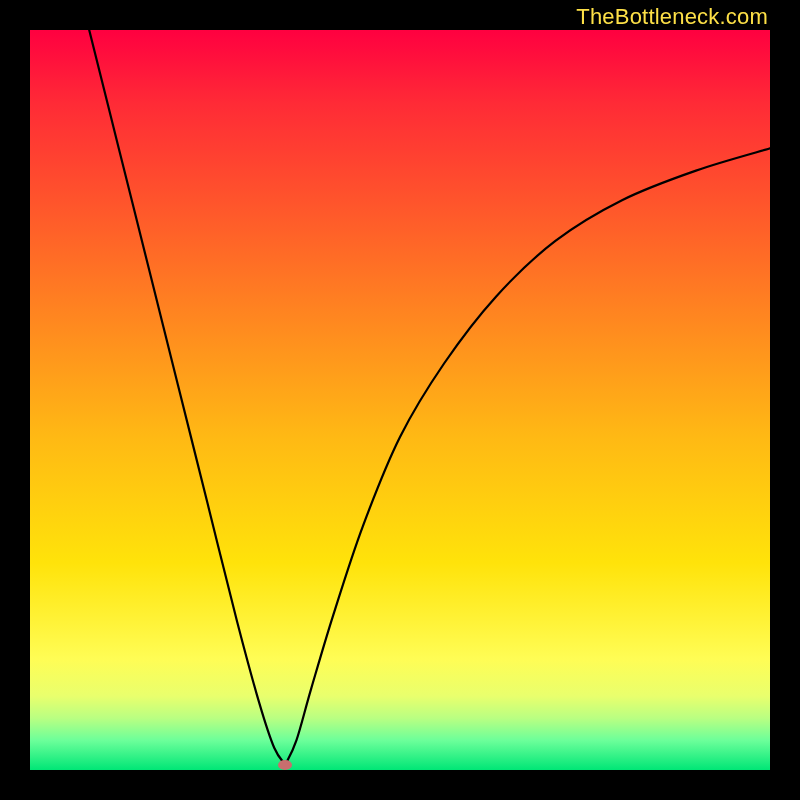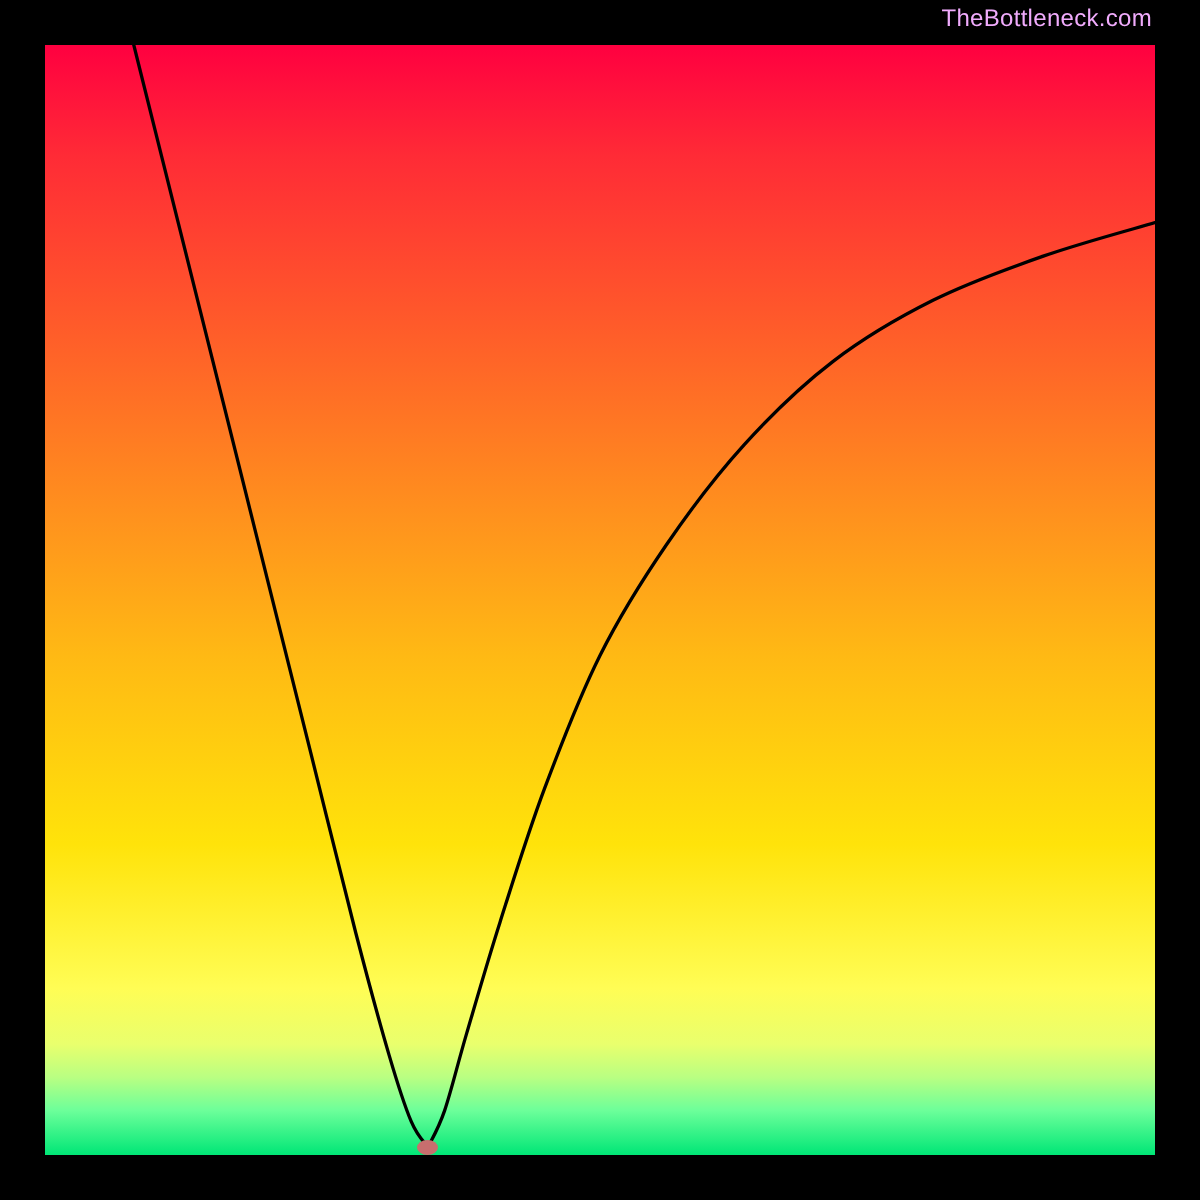--- a/index.html
+++ b/index.html
@@ -61,22 +61,22 @@
     stroke-linejoin: round;
   }
   .marker {
     fill: #c86e6e;
     stroke: none;
   }
   .watermark {
     position: absolute;
     top: 4px;
     right: 32px;
-    color: #f0abfc;
-    font-size: 16px;
+    color: #fde047;
+    font-size: 22px;
     font-weight: 500;
     letter-spacing: 0.2px;
     user-select: none;
   }
 </style>
 </head>
 <body>
 
 <div class="frame">
 

